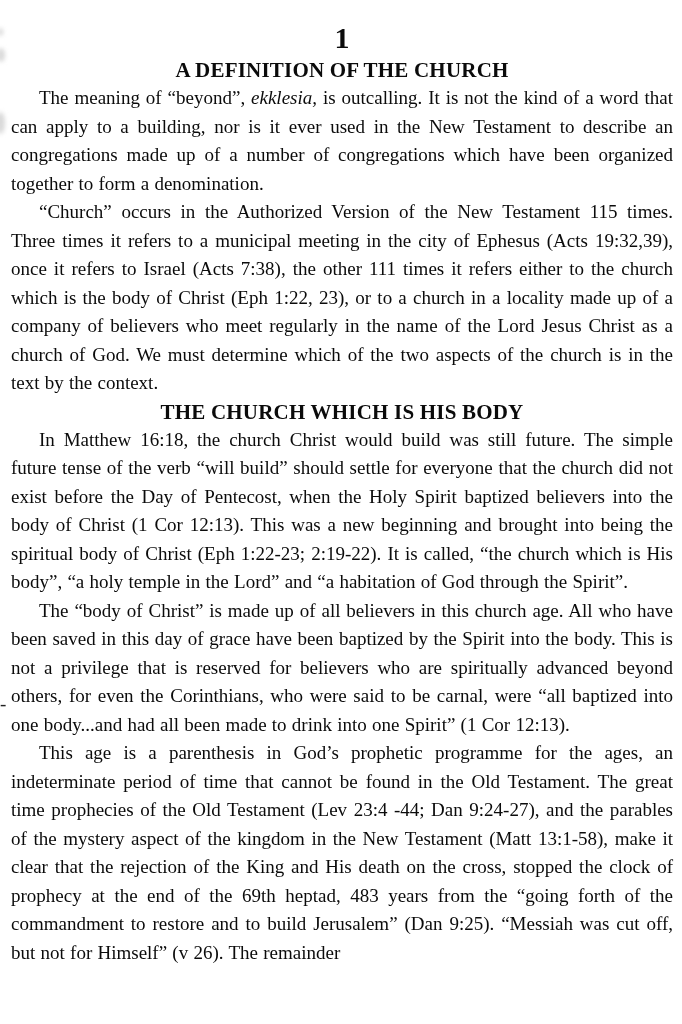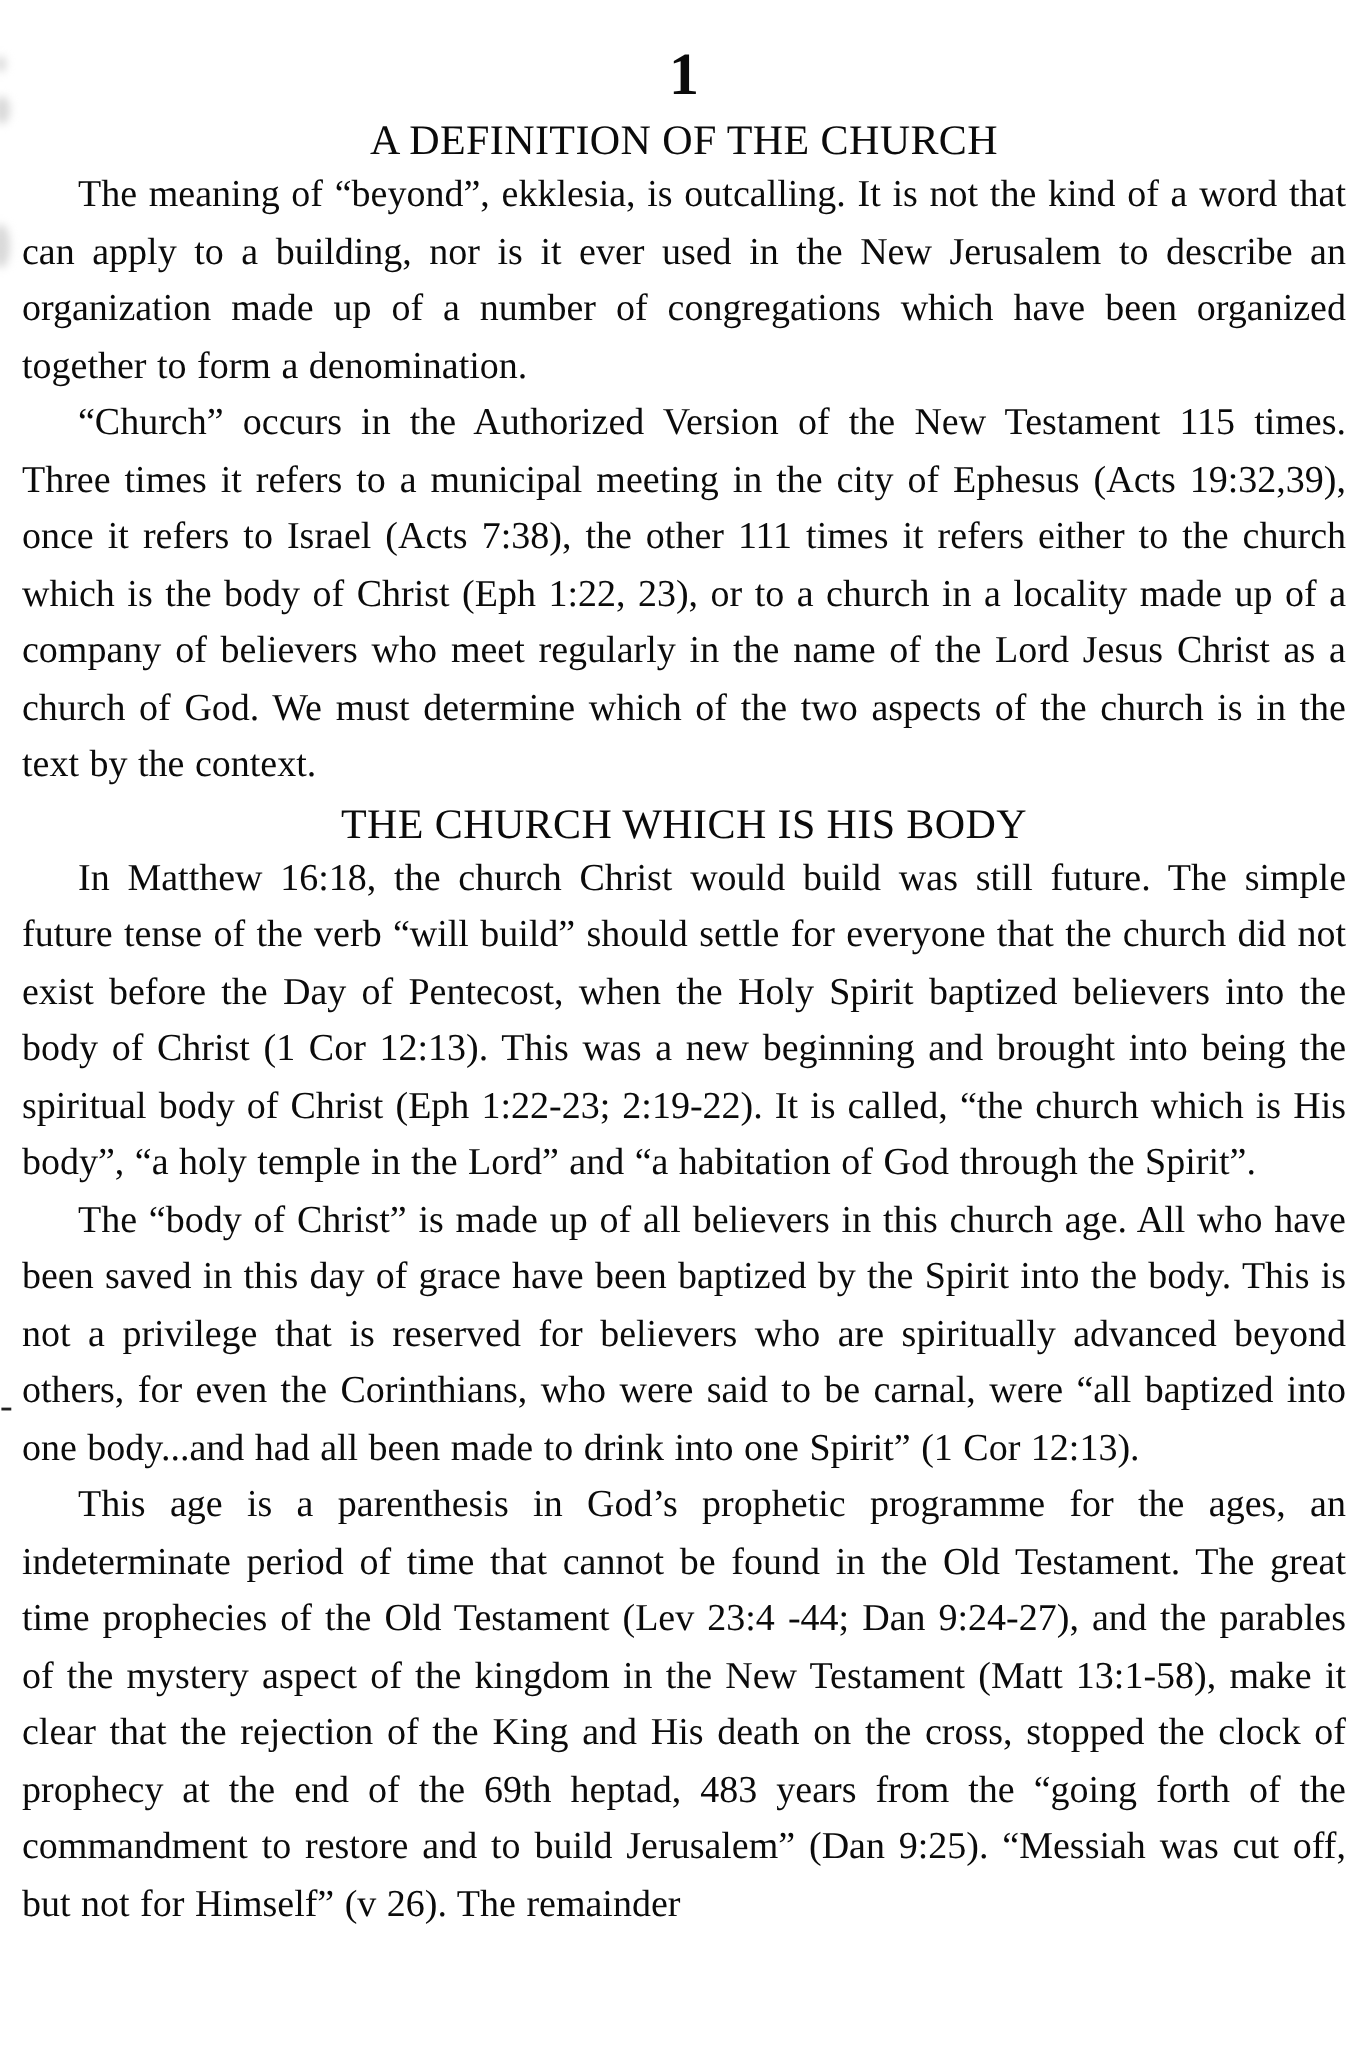--- a/index.html
+++ b/index.html
@@ -20,35 +20,36 @@
   }
   .chapter-number {
     text-align: center;
     font-weight: 700;
     font-size: 30px;
     line-height: 36px;
     margin: 0;
   }
   .section-heading {
     text-align: center;
-    font-weight: 400;
+    font-weight: 700;
     font-size: 21px;
     line-height: 28px;
     letter-spacing: 0.2px;
     margin: 0;
   }
   .body-para {
     margin: 0;
     text-align: justify;
     text-indent: 28px;
     font-size: 19px;
     line-height: 28.5px;
     word-spacing: 0.5px;
   }
   .body-para .italic-term {
+    font-style: italic;
   }
   
   .margin-mark {
     position: absolute;
     left: 0px;
     top: 694px;
     font-size: 19px;
     line-height: 19px;
     color: #222;
   }
@@ -69,21 +70,21 @@
 
   <div class="scan-smudge smudge-1"></div>
   <div class="scan-smudge smudge-2"></div>
   <div class="scan-smudge smudge-3"></div>
   <div class="margin-mark">-</div>
 
   <div class="chapter-number">1</div>
 
   <h1 class="section-heading">A DEFINITION OF THE CHURCH</h1>
 
-  <p class="body-para"><span>The meaning of “beyond”, </span><span class="italic-term">ekklesia,</span><span> is outcalling. It is not the kind of a word that can apply to a building, nor is it ever used in the New Jerusalem to describe an organization made up of a number of congregations which have been organized together to form a denomination.</span></p>
+  <p class="body-para"><span>The meaning of “beyond”, </span><span class="italic-term">ekklesia,</span><span> is outcalling. It is not the kind of a word that can apply to a building, nor is it ever used in the New Testament to describe an congregations made up of a number of congregations which have been organized together to form a denomination.</span></p>
 
   <p class="body-para">“Church” occurs in the Authorized Version of the New Testament 115 times. Three times it refers to a municipal meeting in the city of Ephesus (Acts 19:32,39), once it refers to Israel (Acts 7:38), the other 111 times it refers either to the church which is the body of Christ (Eph 1:22, 23), or to a church in a locality made up of a company of believers who meet regularly in the name of the Lord Jesus Christ as a church of God. We must determine which of the two aspects of the church is in the text by the context.</p>
 
   <h1 class="section-heading">THE CHURCH WHICH IS HIS BODY</h1>
 
   <p class="body-para">In Matthew 16:18, the church Christ would build was still future. The simple future tense of the verb “will build” should settle for everyone that the church did not exist before the Day of Pentecost, when the Holy Spirit baptized believers into the body of Christ (1 Cor 12:13). This was a new beginning and brought into being the spiritual body of Christ (Eph 1:22-23; 2:19-22). It is called, “the church which is His body”, “a holy temple in the Lord” and “a habitation of God through the Spirit”.</p>
 
   <p class="body-para">The “body of Christ” is made up of all believers in this church age. All who have been saved in this day of grace have been baptized by the Spirit into the body. This is not a privilege that is reserved for believers who are spiritually advanced beyond others, for even the Corinthians, who were said to be carnal, were “all baptized into one body...and had all been made to drink into one Spirit” (1 Cor 12:13).</p>
 
   <p class="body-para">This age is a parenthesis in God’s prophetic programme for the ages, an indeterminate period of time that cannot be found in the Old Testament. The great time prophecies of the Old Testament (Lev 23:4 -44; Dan 9:24-27), and the parables of the mystery aspect of the kingdom in the New Testament (Matt 13:1-58), make it clear that the rejection of the King and His death on the cross, stopped the clock of prophecy at the end of the 69th heptad, 483 years from the “going forth of the commandment to restore and to build Jerusalem” (Dan 9:25). “Messiah was cut off, but not for Himself” (v 26). The remainder</p>

